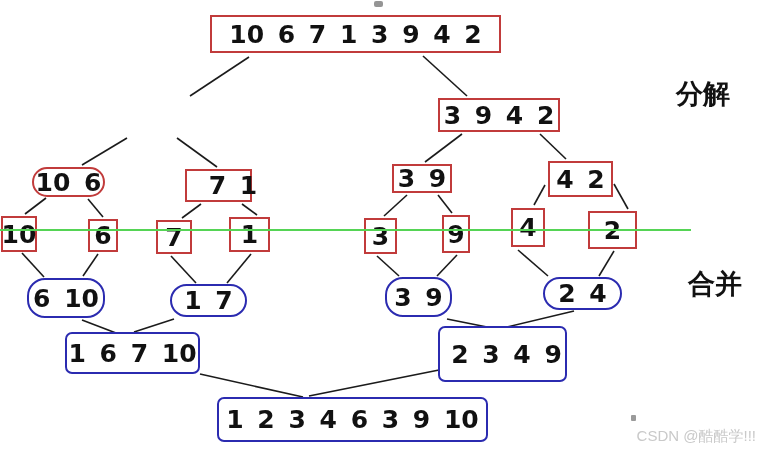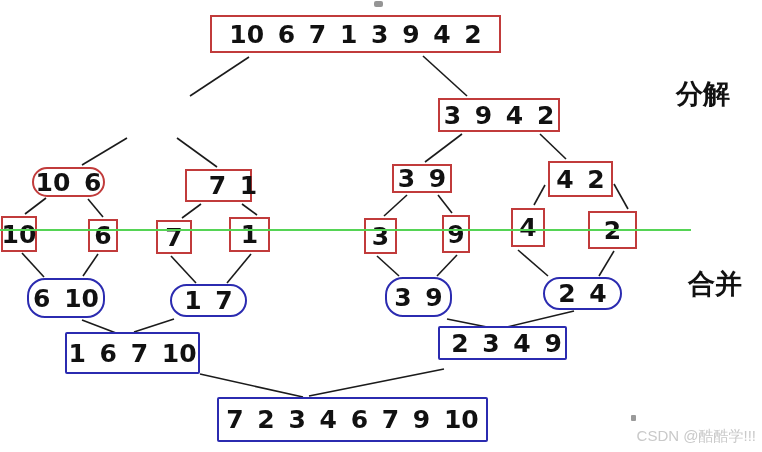--- a/index.html
+++ b/index.html
@@ -16,21 +16,21 @@
 
   .box {
     position:absolute; z-index:2; box-sizing:border-box;
     display:flex; align-items:center; justify-content:center;
     background:#ffffff; color:#111111;
     font-weight:bold; font-size:25px; word-spacing:5px; white-space:nowrap;
     line-height:1;
   }
   .red  { border:2px solid var(--decompose-border,#c13b3b); }
   .blue { border:2px solid var(--merge-border,#2b2bb0); border-radius:18px; }
-  .blue.big { border-radius:2px; }
+  .blue.big { border-radius:7px; }
 
   .phase-label {
     position:absolute; z-index:4; color:#111111;
     font-weight:bold; font-size:27px; line-height:1;
   }
   .watermark {
     position:absolute; z-index:4; right:6px; top:428px;
     color:var(--watermark,#c9c9c9); font-size:15px; line-height:1;
     font-family:"Liberation Sans","DejaVu Sans",sans-serif;
   }
@@ -94,22 +94,22 @@
   <div class="box red" style="left:364px; top:218px; width:33px;  height:36px;">3</div>
   <div class="box red" style="left:442px; top:215px; width:28px;  height:38px;">9</div>
   <div class="box red" style="left:511px; top:208px; width:34px;  height:39px;">4</div>
   <div class="box red" style="left:588px; top:211px; width:49px;  height:38px;">2</div>
 
   <div class="box blue" style="left:27px;  top:278px; width:78px;  height:40px;">6 10</div>
   <div class="box blue" style="left:170px; top:284px; width:77px;  height:33px;">1 7</div>
   <div class="box blue" style="left:385px; top:277px; width:67px;  height:40px;">3 9</div>
   <div class="box blue" style="left:543px; top:277px; width:79px;  height:33px;">2 4</div>
   <div class="box blue big" style="left:65px;  top:332px; width:135px; height:42px;">1 6 7 10</div>
-  <div class="box blue big" style="left:438px; top:326px; width:129px; height:34px;padding-left:8px;">2 3 4 9</div>
-  <div class="box blue big" style="left:217px; top:397px; width:271px; height:45px;">7 2 3 4 6 7 9 10</div>
+  <div class="box blue big" style="left:438px; top:326px; width:129px; height:56px;padding-left:8px;">2 3 4 9</div>
+  <div class="box blue big" style="left:217px; top:397px; width:271px; height:45px;">1 2 3 4 6 3 9 10</div>
 
   <svg class="layer over" viewBox="0 0 762 452">
     <line class="partition" x1="0" y1="230" x2="691" y2="230"></line>
   </svg>
 
   <div class="phase-label" style="left:676px; top:80px;">分解</div>
   <div class="phase-label" style="left:688px; top:270px;">合并</div>
 
   <div class="top-mark"></div>
   <div class="speck"></div>

